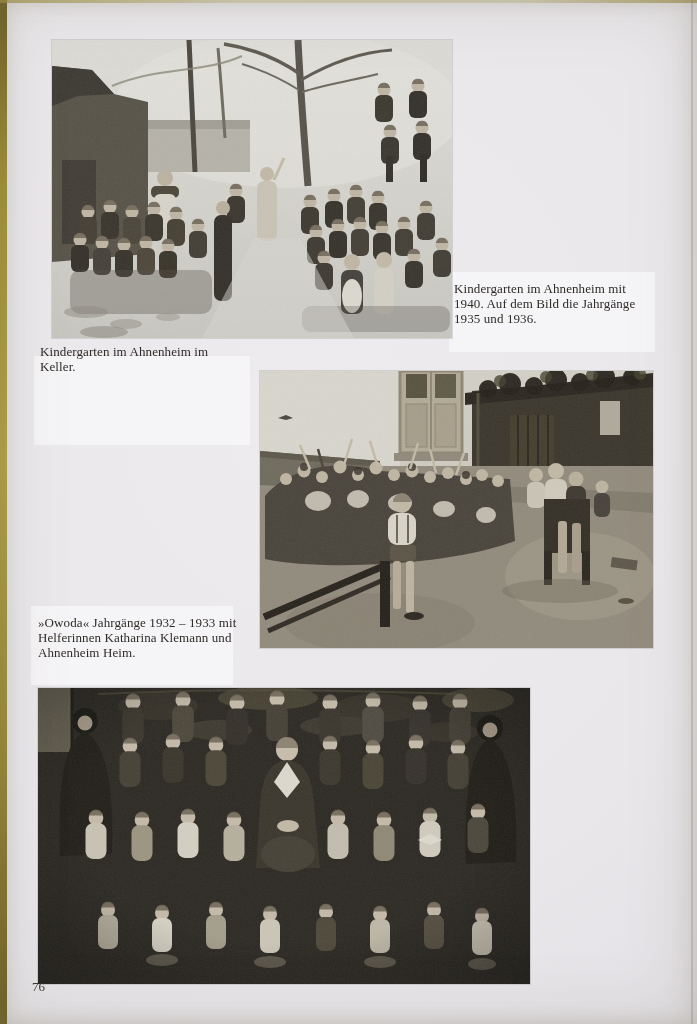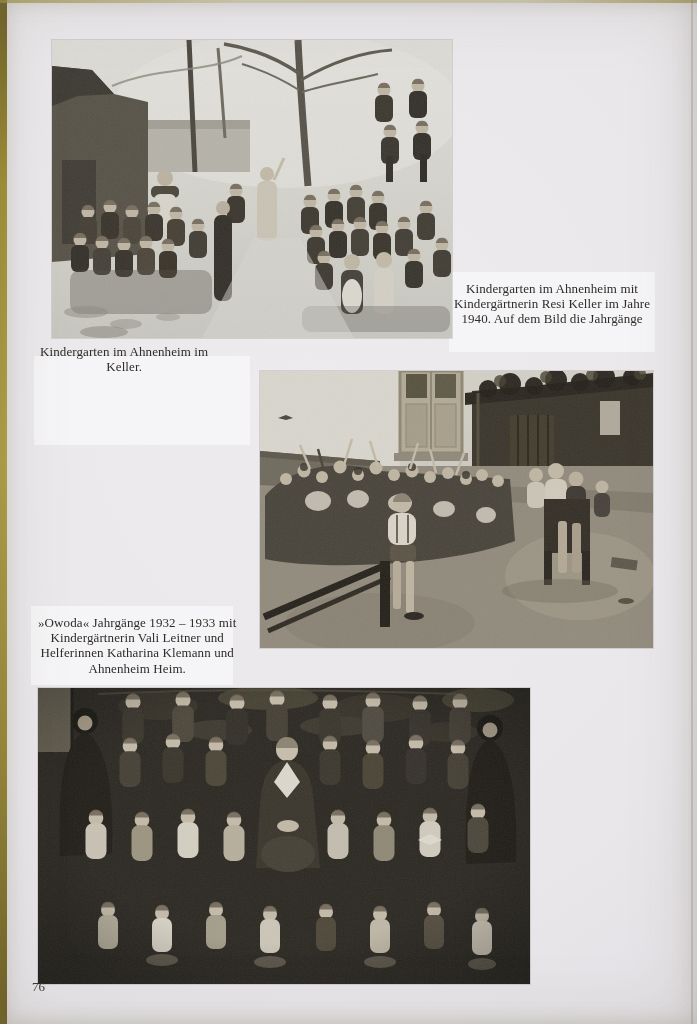--- a/index.html
+++ b/index.html
@@ -1,20 +1,19 @@
 <!DOCTYPE html>
 <html><head>
 <meta charset="utf-8">
 <style>
   html,body{margin:0;padding:0;background:#6f6c70;}
   .page{
     position:relative;width:697px;height:1024px;overflow:hidden;
     background:radial-gradient(ellipse 120% 90% at 45% 40%, #edebee 0%, #e9e7ea 55%, #e2e0e4 85%, #dcdade 100%);
     font-family:"Liberation Serif", serif;
-    text-align:center;
   }
   .page::after{
     content:"";position:absolute;inset:0;pointer-events:none;
     box-shadow:inset 0 0 70px rgba(125,118,100,.18), inset -10px 0 22px rgba(150,145,130,.18), inset 8px 0 18px rgba(110,100,60,.15);
   }
   .binding-edge{position:absolute;left:0;top:0;width:7px;height:100%;
     background:linear-gradient(180deg,#6c5e20 0%,#a59634 18%,#b7a847 45%,#998a35 75%,#6c5e20 100%);}
   .top-edge{position:absolute;left:0;top:0;width:100%;height:3px;
     background:linear-gradient(90deg,#a3973e,#d6cfab 35%,#d3ccaa 75%,#9d9040);opacity:.7;}
   .right-fold{position:absolute;top:0;right:4px;width:2px;height:100%;background:rgba(140,135,145,.35);}
@@ -127,22 +126,22 @@
       <ellipse cx="34" cy="272" rx="22" ry="6" fill="#8b887e" opacity=".5"></ellipse>
       <ellipse cx="74" cy="284" rx="16" ry="5" fill="#8b887e" opacity=".45"></ellipse>
       <ellipse cx="116" cy="277" rx="12" ry="4" fill="#8b887e" opacity=".4"></ellipse>
       <ellipse cx="52" cy="292" rx="24" ry="6" fill="#838076" opacity=".5"></ellipse>
       <rect width="400" height="298" filter="url(#gr1)" opacity=".10"></rect>
     </svg>
   </div>
 
   <div class="caption" style="left:454px;top:281px;">
     <div>Kindergarten im Ahnenheim mit</div>
-    <div>Kindergärtnerin Resi Keller im Jahre</div>
     <div>1940. Auf dem Bild die Jahrgänge</div>
+    <div>1935 und 1936.</div>
   </div>
 
   <div class="caption" style="left:40px;top:344px;">
     <div>Kindergarten im Ahnenheim im</div>
     <div>Keller.</div>
   </div>
 
   <div class="photo" style="left:260px;top:371px;width:393px;height:277px;">
     <svg viewBox="0 0 393 277" preserveAspectRatio="none">
       <defs>
@@ -271,21 +270,20 @@
         <rect x="334" y="122" width="16" height="24" rx="6" fill="#46413a"></rect>
       <ellipse cx="300" cy="220" rx="58" ry="12" fill="#6b6455" opacity=".35"></ellipse>
       <rect x="352" y="186" width="26" height="10" fill="#5d574a" transform="rotate(8 352 186)"></rect>
       <ellipse cx="366" cy="230" rx="8" ry="3" fill="#564f42"></ellipse>
       <rect width="393" height="277" filter="url(#gr2)" opacity=".10"></rect>
     </svg>
   </div>
 
   <div class="caption" style="left:38px;top:615px;">
     <div>»Owoda« Jahrgänge 1932 – 1933 mit</div>
-    <div>Kindergärtnerin Vali Leitner und</div>
     <div>Helferinnen Katharina Klemann und</div>
     <div>Ahnenheim Heim.</div>
   </div>
 
   <div class="photo" style="left:38px;top:688px;width:492px;height:296px;">
     <svg viewBox="0 0 492 296" preserveAspectRatio="none">
       <defs>
         <symbol id="k3" overflow="visible">
           <circle cx="0" cy="0" r="7" fill="#c4baa8"></circle>
           <path d="M-6.8,-2.4 a6.9,6.9 0 0 1 13.6,0 z" fill="#6f6656" opacity=".9"></path>

